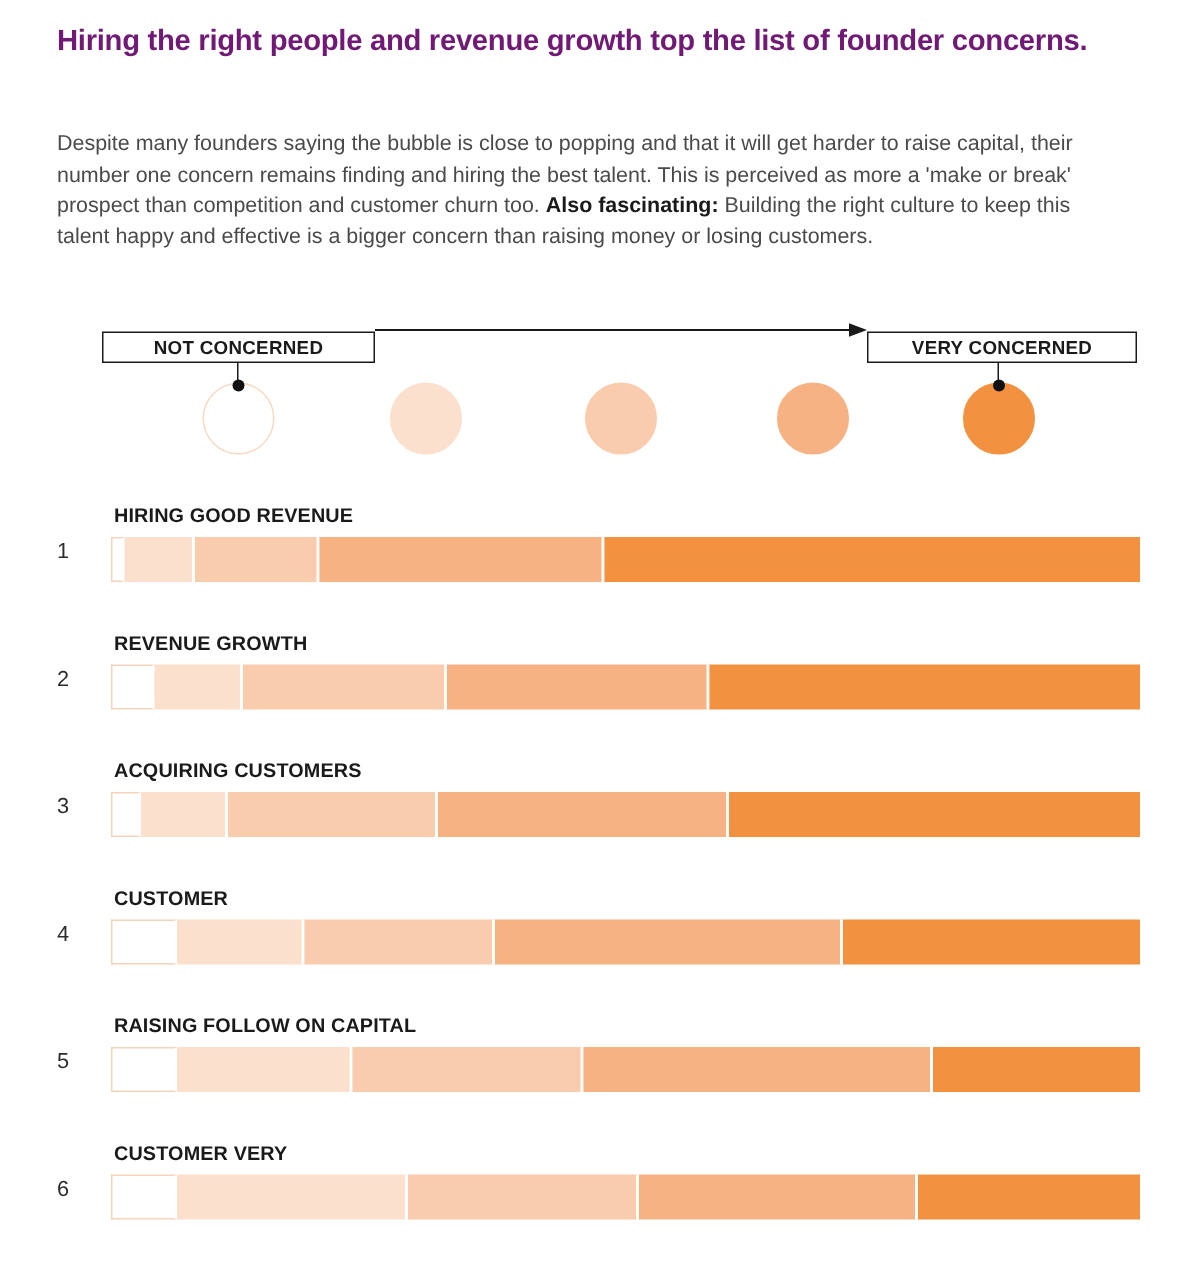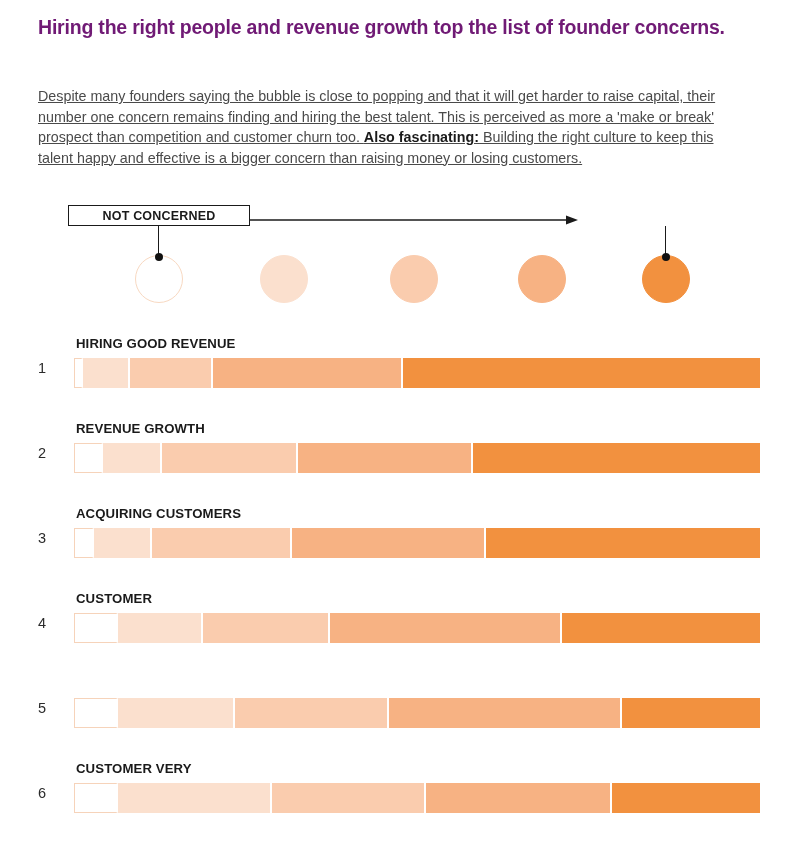--- a/index.html
+++ b/index.html
@@ -29,38 +29,37 @@
     color: #701a75;
   }
   .deck {
     position: absolute;
     left: 38px;
     top: 86px;
     width: 714px;
     font-size: 14.3px;
     line-height: 20.5px;
     color: #4a4a4a;
-    text-decoration: underline;
   }
   .deck b {
     color: #1a1a1a;
     font-weight: bold;
   }
 
   
   .legend {
     position: absolute;
     left: 0;
     top: 205px;
     width: 791px;
     height: 110px;
   }
   .legend-box {
     position: absolute;
-    top: 0;
+    top: 16px;
     height: 21px;
     border: 1.5px solid #1a1a1a;
     background: #ffffff;
     box-sizing: border-box;
     display: flex;
     align-items: center;
     justify-content: center;
     font-size: 12.5px;
     font-weight: bold;
     letter-spacing: 0.2px;
@@ -174,20 +173,23 @@
 <div class="deck">
   <span>Despite many founders saying the bubble is close to popping and that it will get harder to raise capital, their number one concern remains finding and hiring the best talent. This is perceived as more a 'make or break' prospect than competition and customer churn too. </span><b>Also fascinating:</b><span> Building the right culture to keep this talent happy and effective is a bigger concern than raising money or losing customers.</span>
 </div>
 
 <div class="legend">
 
   <div class="legend-box left">
     <span>NOT CONCERNED</span>
   </div>
 
+  <div class="legend-box right">
+    <span>VERY CONCERNED</span>
+  </div>
 
   <svg class="legend-arrow" viewBox="0 0 328 10" preserveAspectRatio="none">
     <line x1="0" y1="5" x2="318" y2="5" stroke="#1a1a1a" stroke-width="1.4"></line>
     <polygon points="316,0.5 328,5 316,9.5" fill="#1a1a1a"></polygon>
   </svg>
 
   <div class="leader l1"></div>
   <div class="leader l2"></div>
   <div class="leader-dot d1"></div>
   <div class="leader-dot d2"></div>
@@ -241,20 +243,21 @@
       <div class="bar-track">
         <div class="bar-seg empty" title="Not concerned: 6.4%" style="width: 6.4%;"></div>
         <div class="bar-seg" title="Slightly concerned: 12.4%" style="width: 12.4%; background: rgb(251, 224, 206);"></div>
         <div class="bar-seg" title="Moderately concerned: 18.5%" style="width: 18.5%; background: rgb(250, 204, 174);"></div>
         <div class="bar-seg" title="Concerned: 33.8%" style="width: 33.8%; background: rgb(247, 178, 131);"></div>
         <div class="bar-seg" title="Very concerned: 28.9%" style="width: 28.9%; background: rgb(242, 145, 63);"></div>
       </div>
     </div>
     <div class="bar-row">
       <div class="row-number">5</div>
+      <div class="row-label">RAISING FOLLOW ON CAPITAL</div>
       <div class="bar-track">
         <div class="bar-seg empty" title="Not concerned: 6.4%" style="width: 6.4%;"></div>
         <div class="bar-seg" title="Slightly concerned: 17.1%" style="width: 17.1%; background: rgb(251, 224, 206);"></div>
         <div class="bar-seg" title="Moderately concerned: 22.4%" style="width: 22.4%; background: rgb(250, 204, 174);"></div>
         <div class="bar-seg" title="Concerned: 34%" style="width: 34%; background: rgb(247, 178, 131);"></div>
         <div class="bar-seg" title="Very concerned: 20.1%" style="width: 20.1%; background: rgb(242, 145, 63);"></div>
       </div>
     </div>
     <div class="bar-row">
       <div class="row-number">6</div>

